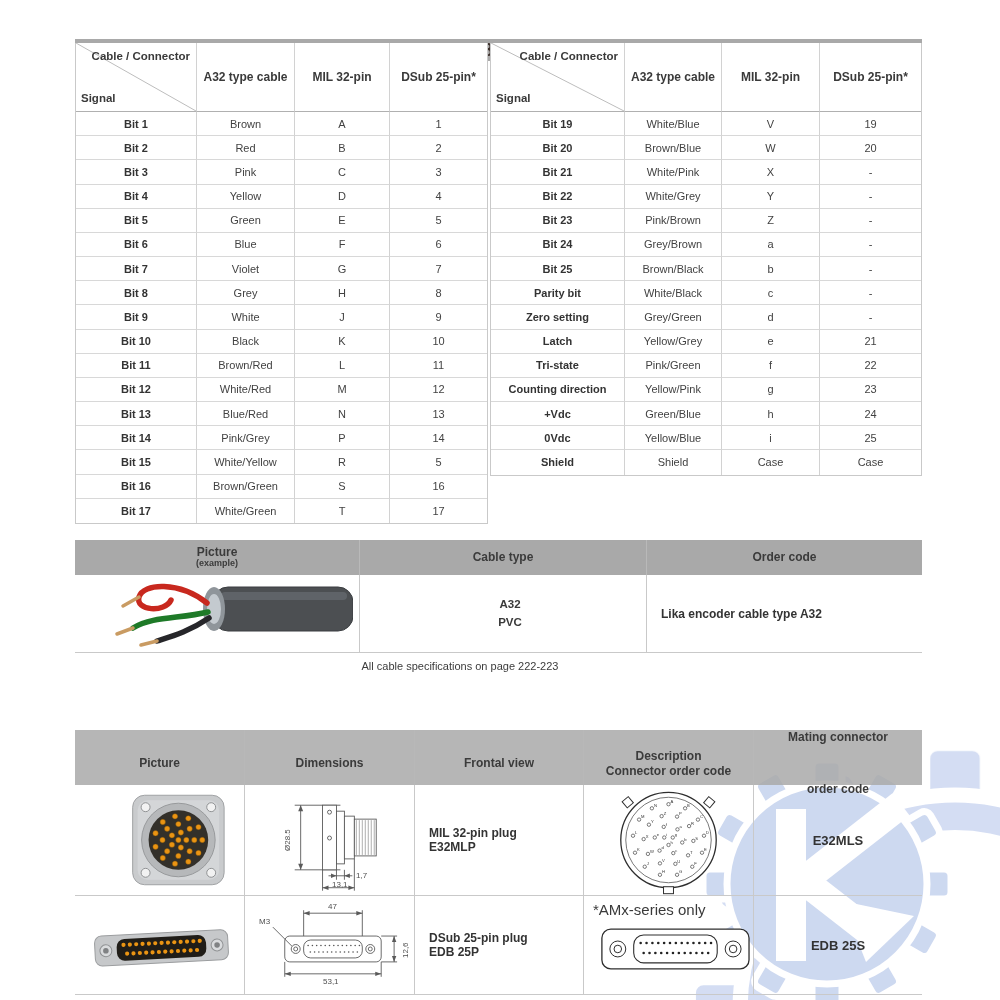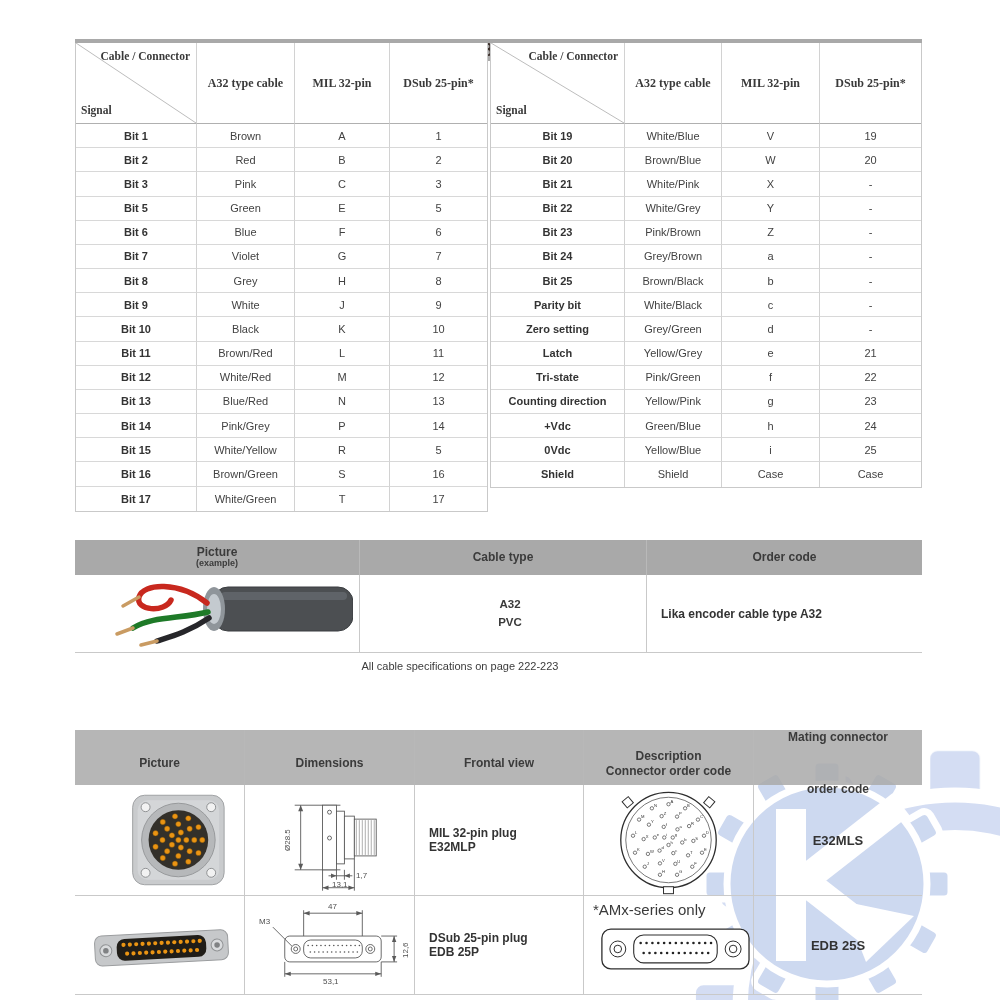--- a/index.html
+++ b/index.html
@@ -9,21 +9,21 @@
 
   
   .title-bar{left:75px;top:10px;width:847px;height:22px;background:#a9a9a9;
     display:flex;align-items:center;justify-content:center;
     font-size:19px;font-weight:bold;color:#3a2d28;letter-spacing:.3px;z-index:2;margin-top:29px;}
 
   
   .pin-table{top:43px;background:#fff;border:1px solid #c9c9c9;border-top:none;z-index:2;}
   .cols-left{display:grid;grid-template-columns:121px 98px 95px 97px;}
   .cols-right{display:grid;grid-template-columns:134px 97px 98px 101px;}
-  .phead{height:81px;font-family:Liberation Serif, serif;}
+  .phead{height:69px;}
   .pcell{display:flex;align-items:center;justify-content:center;
          border-right:1px solid #d2d2d2;overflow:hidden;}
   .phead .pcell{border-bottom:1px solid #b0b0b0;font-weight:bold;font-size:12px;color:#3a3a3a;text-align:center;}
   .pcell:last-child{border-right:none;}
   .diag{position:relative;}
   .diag svg{position:absolute;left:0;top:0;width:100%;height:100%;}
   .corner-top{position:absolute;top:7px;right:6px;font-weight:bold;font-size:11.5px;color:#3a3a3a;}
   .corner-bottom{position:absolute;bottom:7px;left:5px;font-weight:bold;font-size:11.5px;color:#3a3a3a;}
   .prow{height:24.18px;}
   .prow .pcell{border-bottom:1px solid #d8d8d8;font-size:11px;color:#424242;}
@@ -137,20 +137,26 @@
           <div class="pcell c0">Bit 2</div>
           <div class="pcell c1">Red</div>
           <div class="pcell c2">B</div>
           <div class="pcell c3">2</div>
         </div>
         <div class="prow cols-left">
           <div class="pcell c0">Bit 3</div>
           <div class="pcell c1">Pink</div>
           <div class="pcell c2">C</div>
           <div class="pcell c3">3</div>
+        </div>
+        <div class="prow cols-left">
+          <div class="pcell c0">Bit 4</div>
+          <div class="pcell c1">Yellow</div>
+          <div class="pcell c2">D</div>
+          <div class="pcell c3">4</div>
         </div>
         <div class="prow cols-left">
           <div class="pcell c0">Bit 5</div>
           <div class="pcell c1">Green</div>
           <div class="pcell c2">E</div>
           <div class="pcell c3">5</div>
         </div>
         <div class="prow cols-left">
           <div class="pcell c0">Bit 6</div>
           <div class="pcell c1">Blue</div>

